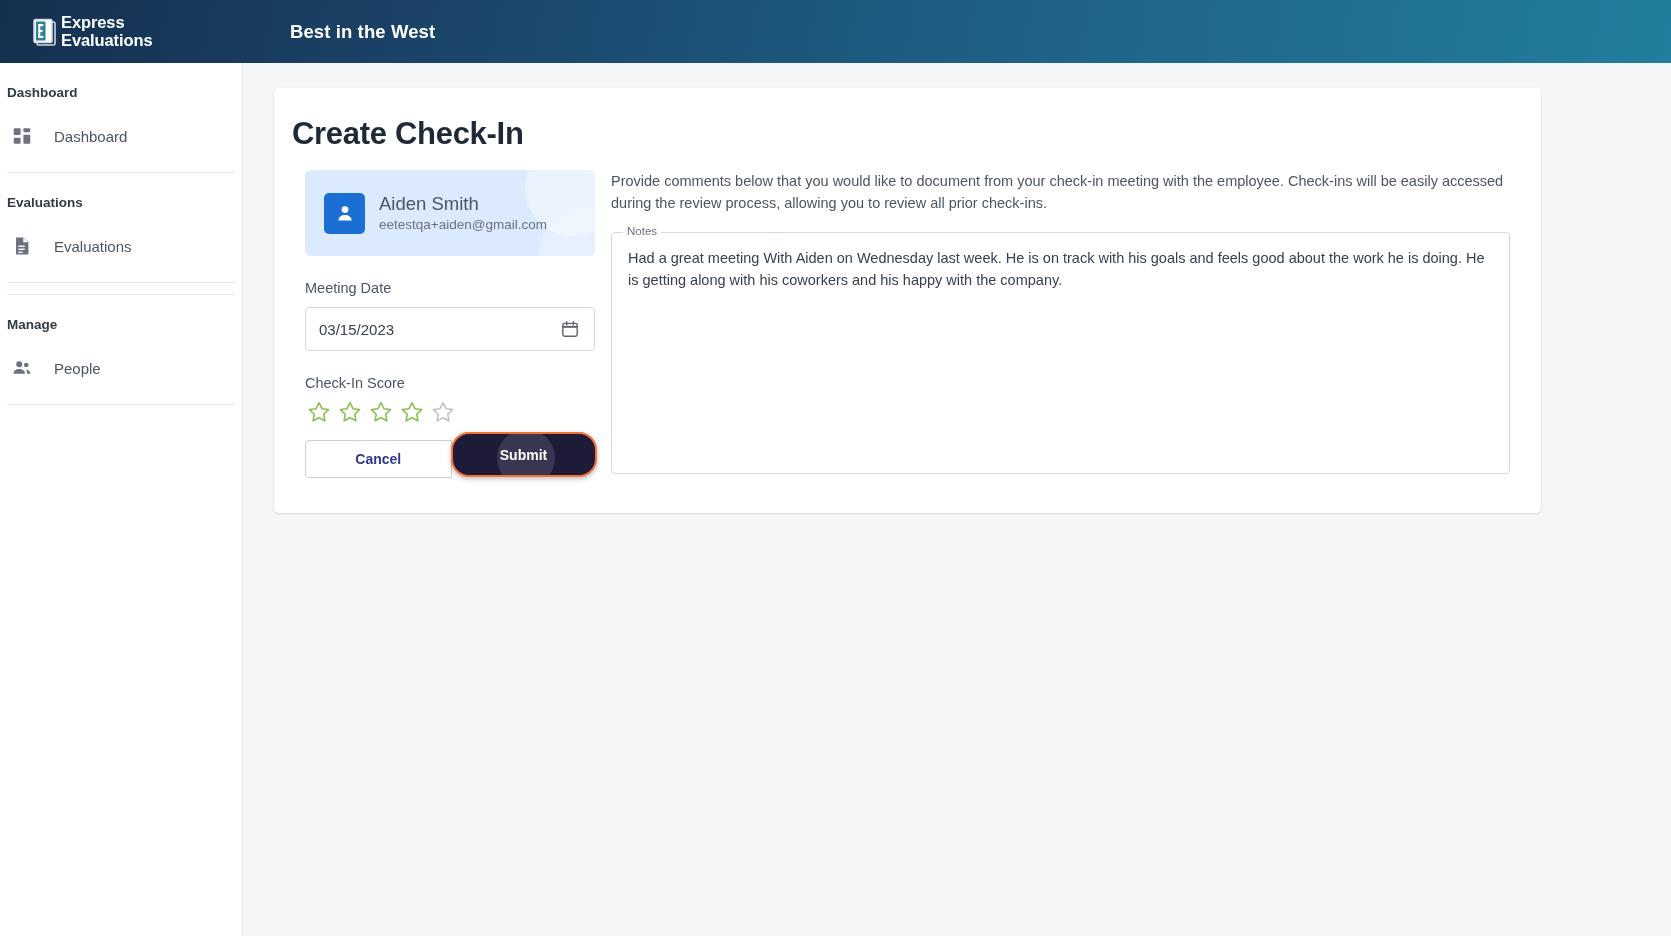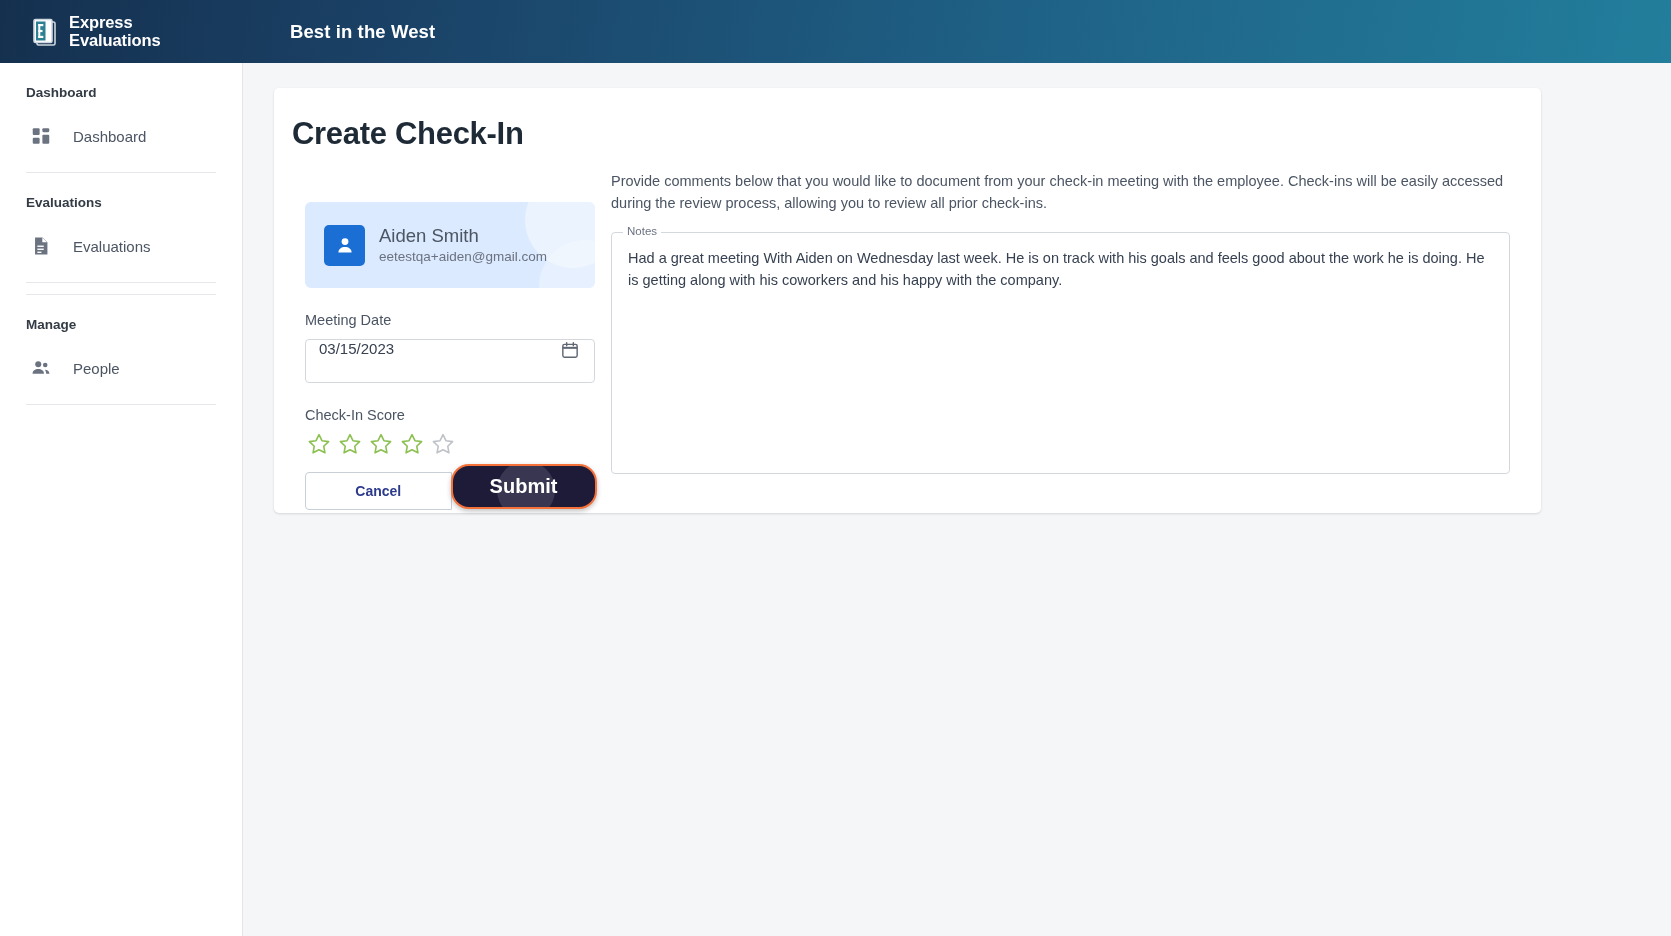--- a/index.html
+++ b/index.html
@@ -10,21 +10,21 @@
     overflow: hidden;
   }
 
   
   .header {
     position: absolute; top: 0; left: 0;
     width: 1671px; height: 63px;
     background: linear-gradient(100deg, #15304f 0%, #1b456a 28%, #1f6287 62%, #227e9c 100%);
     display: flex; align-items: center;
   }
-  .brand { display: flex; align-items: center; gap: 12px; width: 259px; padding-left: 31px; }
+  .brand { display: flex; align-items: center; gap: 4px; width: 259px; padding-left: 31px; }
   .brand-logo { width: 26px; height: 30px; position: relative; flex: none; }
   .brand-name {
     color: #ffffff; font-size: 16.5px; font-weight: bold; line-height: 17.5px;
     letter-spacing: -0.1px; white-space: pre-line;
   }
   .org-title {
     color: #ffffff; font-size: 18.5px; font-weight: bold;
     margin-left: 31px; letter-spacing: 0.1px;
   }
   .header-right {
@@ -41,21 +41,21 @@
     color: #ffffff; font-size: 15px; font-weight: bold;
     padding-left: 18px; cursor: pointer;
   }
 
   
   .sidebar {
     position: absolute; top: 63px; left: 0;
     width: 243px; height: 873px;
     background: #ffffff;
     border-right: 1px solid #e2e5e9;
-    padding: 0 26px;
+    padding: 0 7px;
   }
   .nav-section-title {
     font-size: 13.5px; font-weight: bold; color: #333b45;
     padding: 22px 0 0 0;
   }
   .nav-item {
     display: flex; align-items: center; gap: 21px;
     height: 50px; margin-top: 11px; cursor: pointer;
     padding-left: 4px;
   }
@@ -71,21 +71,21 @@
     width: 1267px; height: 425px;
     background: #ffffff; border-radius: 5px;
     box-shadow: 0 1px 3px rgba(16,24,40,0.09), 0 1px 2px rgba(16,24,40,0.05);
   }
   .page-title {
     position: absolute; left: 18px; top: 28px;
     font-size: 31px; font-weight: bold; color: #1f2a37; letter-spacing: -0.3px;
   }
 
   
-  .left-col { position: absolute; left: 31px; top: 82px; width: 290px; margin-top: 32px; }
+  .left-col { position: absolute; left: 31px; top: 82px; width: 290px; }
   .person-card {
     position: relative; width: 290px; height: 86px;
     background: #dbeafe; border-radius: 6px;
     display: flex; align-items: center; gap: 14px;
     padding-left: 19px; overflow: hidden;
   }
   .person-deco {
     position: absolute; right: -26px; top: -30px;
     width: 96px; height: 96px; border-radius: 50%;
     background: rgba(255,255,255,0.42);
@@ -102,21 +102,21 @@
     flex: none;
   }
   .person-text { position: relative; z-index: 2; }
   .person-name { font-size: 18.5px; color: #4b5563; line-height: 23px; }
   .person-email { font-size: 13.5px; color: #6b7280; line-height: 19px; }
 
   .field-label { font-size: 14.5px; color: #4b5563; margin-top: 24px; }
   .date-field {
     margin-top: 11px; width: 290px; height: 44px;
     border: 1px solid #d4d8dd; border-radius: 4px;
-    display: flex; align-items: flex-start; justify-content: space-between;
+    display: flex; align-items: center; justify-content: space-between;
     padding: 0 14px 0 13px; background: #fff; cursor: text;
   }
   .date-value { font-size: 15px; color: #374151; }
   .cal-icon { width: 20px; height: 20px; color: #5f6772; cursor: pointer; }
 
   .stars { margin-top: 9px; display: flex; gap: 7px; padding-left: 2px; }
   .star { width: 24px; height: 24px; cursor: pointer; }
 
   .btn-row { margin-top: 16px; display: flex; width: 290px; height: 38px; }
   .btn-cancel {
@@ -126,21 +126,21 @@
     display:flex; align-items:center; justify-content:center;
   }
   .submit-wrap {
     position: relative; flex: 1; margin-left: -1px;
   }
   .btn-submit {
     position: absolute; left: 0; top: -8px;
     width: 146px; height: 45px;
     background: #1d1b38; color: #ffffff;
     border: 2.5px solid #f4713a; border-radius: 18px;
-    font-size: 20px; font-weight: bold;
+    font-size: 14px; font-weight: bold;
     font-family: "Liberation Sans", sans-serif; cursor: pointer;
     display: flex; align-items: center; justify-content: center;
     overflow: hidden; box-shadow: 0 2px 5px rgba(0,0,0,0.25);
   }
   .ripple {
     position: absolute; left: 44px; top: -5px;
     width: 58px; height: 58px; border-radius: 50%;
     background: rgba(255,255,255,0.12);
   }
   .submit-label { position: relative; z-index: 2; }

